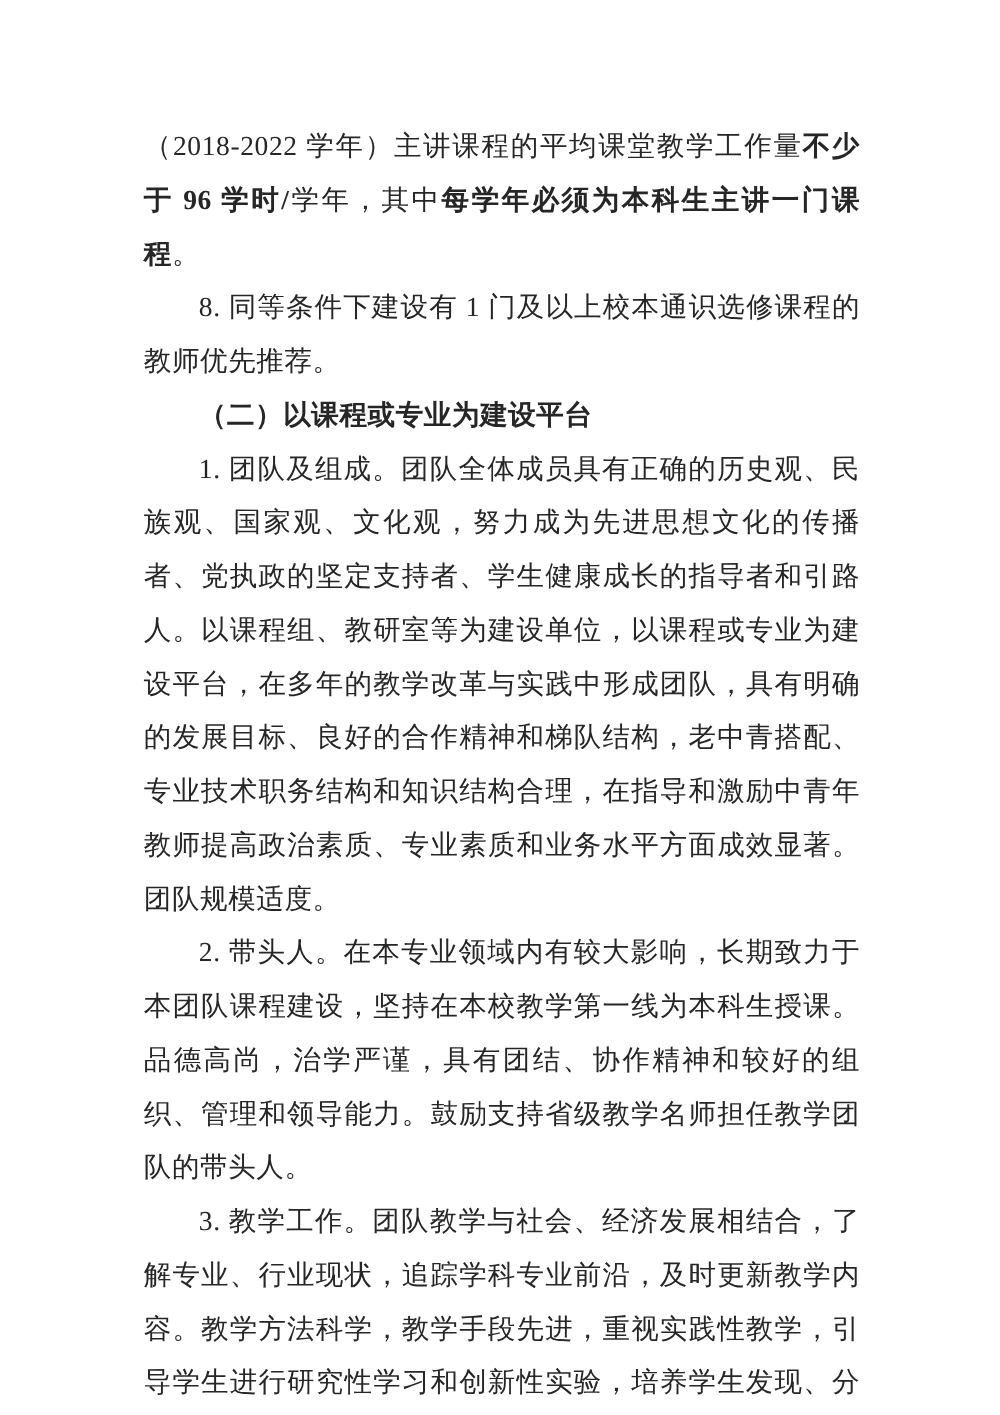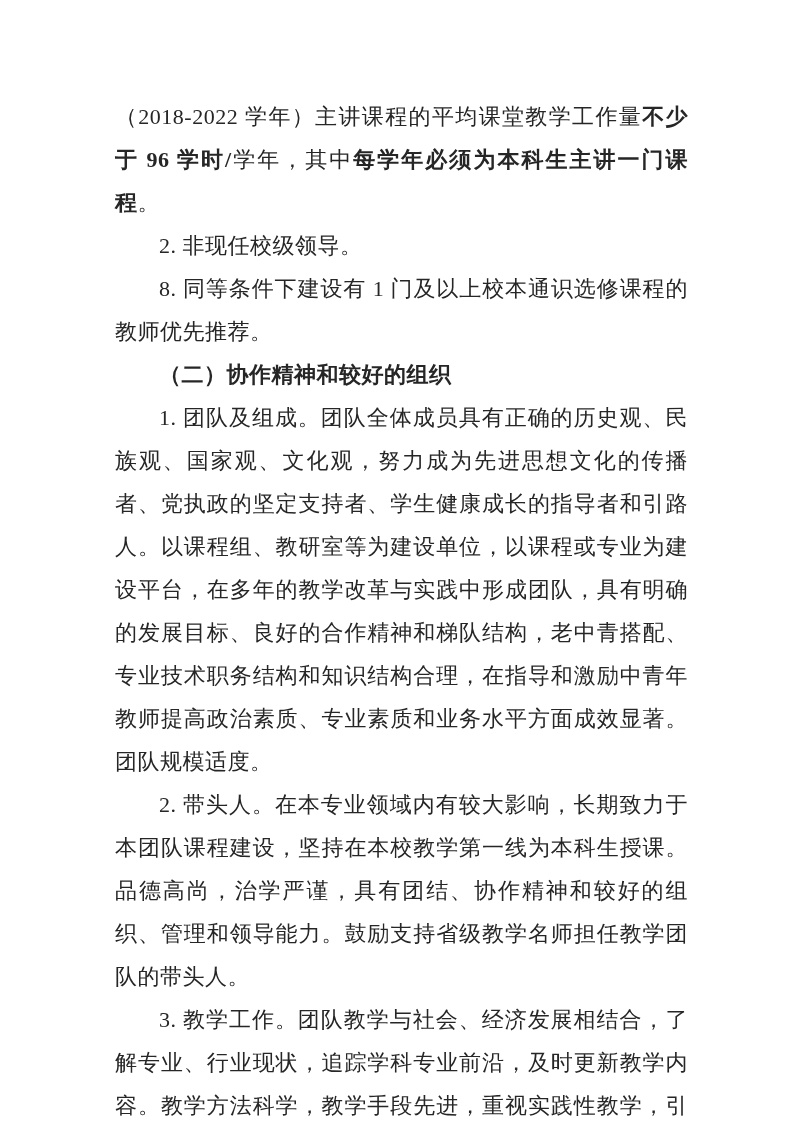--- a/index.html
+++ b/index.html
@@ -42,20 +42,19 @@
   .text-block b {
     font-weight: bold;
   }
 </style>
 </head>
 <body>
 
 <main class="page">
   <div class="text-block" id="doc" style="color: rgb(38, 38, 38);">
       <p class="para"><span>（2018-2022 学年）主讲课程的平均课堂教学工作量</span><b>不少于 96 学时/</b><span>学年，其中</span><b>每学年必须为本科生主讲一门课程</b><span>。</span></p>
-      <p class="para indent"><span>2. 非现任校级领导。</span></p>
       <p class="para indent"><span>8. 同等条件下建设有 1 门及以上校本通识选修课程的教师优先推荐。</span></p>
-      <p class="para indent heading"><b>（二）协作精神和较好的组织</b></p>
+      <p class="para indent heading"><b>（二）以课程或专业为建设平台</b></p>
       <p class="para indent"><span>1. 团队及组成。团队全体成员具有正确的历史观、民族观、国家观、文化观，努力成为先进思想文化的传播者、党执政的坚定支持者、学生健康成长的指导者和引路人。以课程组、教研室等为建设单位，以课程或专业为建设平台，在多年的教学改革与实践中形成团队，具有明确的发展目标、良好的合作精神和梯队结构，老中青搭配、专业技术职务结构和知识结构合理，在指导和激励中青年教师提高政治素质、专业素质和业务水平方面成效显著。团队规模适度。</span></p>
       <p class="para indent"><span>2. 带头人。在本专业领域内有较大影响，长期致力于本团队课程建设，坚持在本校教学第一线为本科生授课。品德高尚，治学严谨，具有团结、协作精神和较好的组织、管理和领导能力。鼓励支持省级教学名师担任教学团队的带头人。</span></p>
       <p class="para indent"><span>3. 教学工作。团队教学与社会、经济发展相结合，了解专业、行业现状，追踪学科专业前沿，及时更新教学内容。教学方法科学，教学手段先进，重视实践性教学，引导学生进行研究性学习和创新性实验，培养学生发现、分析和解决问题的兴趣和能力，建设有省级以上精品课、视频公开课和网络在线课程。思想政治教育、创新创业教育融入专业教学，教学效果好，无教学事故。</span></p>
     </div>
 </main>
 
 </body></html>

